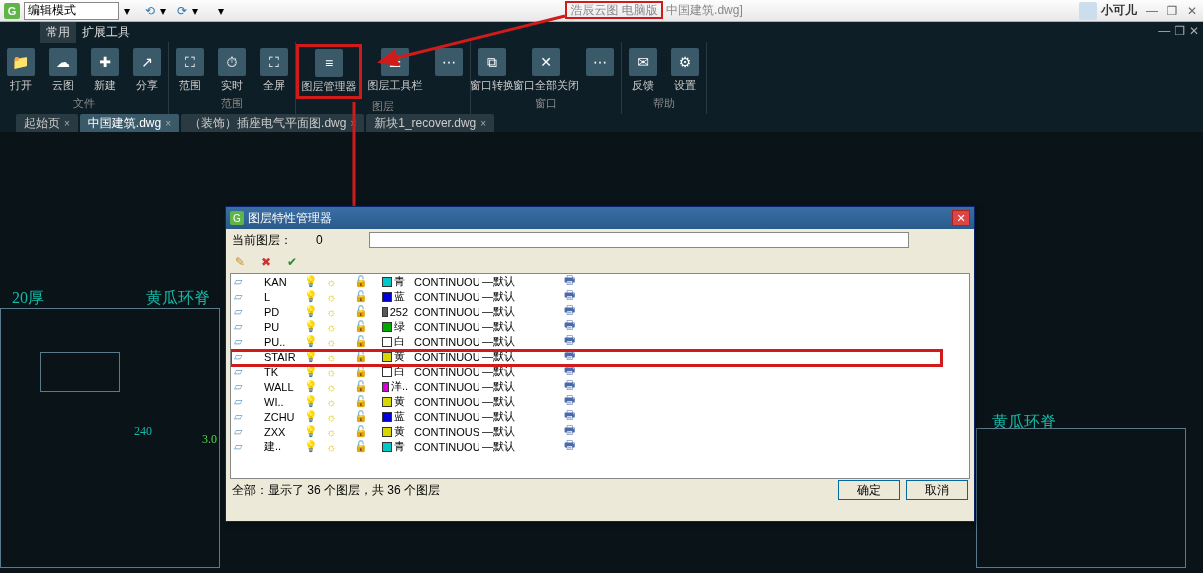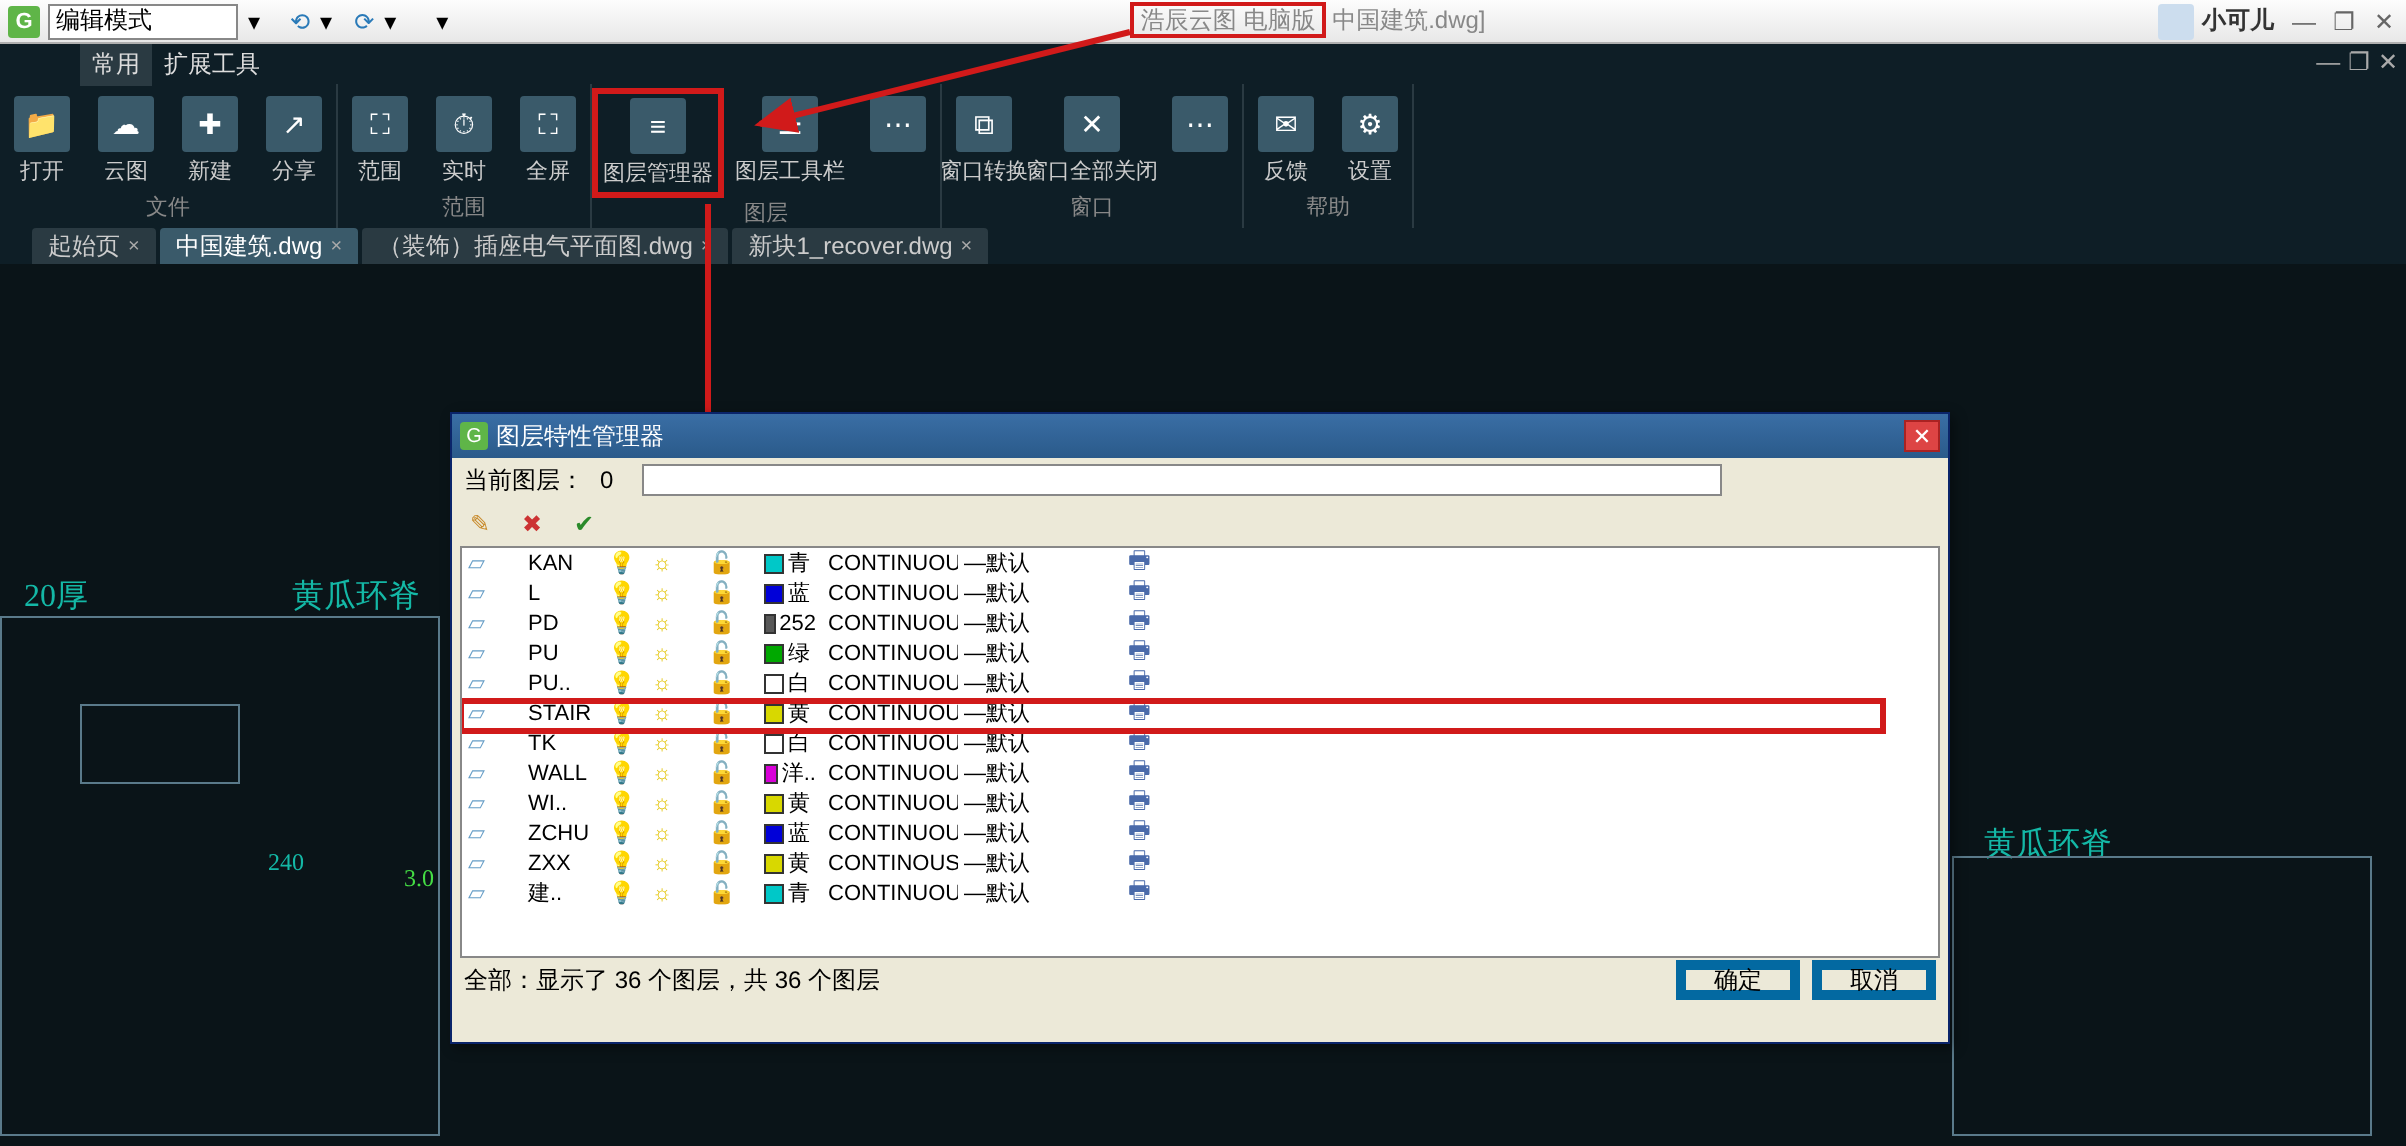--- a/index.html
+++ b/index.html
@@ -32,21 +32,21 @@
 .tab-close{color:#aaa;font-size:10px}
 .canvas{position:absolute;left:0;top:132px;right:0;bottom:0;background:#0a1418}
 .drawing-text{position:absolute;color:#14b8a6;font-size:16px;font-family:SimSun}
 .cursor-cross{position:absolute;left:385px;top:155px}
 .cursor-cross::before{content:"";position:absolute;width:40px;height:1px;background:#888;left:-20px;top:0}
 .cursor-cross::after{content:"";position:absolute;width:1px;height:40px;background:#888;left:0;top:-20px}
 .dialog{position:absolute;left:225px;top:206px;width:750px;height:316px;background:#ece9d8;border:1px solid #0a246a;box-shadow:2px 2px 6px rgba(0,0,0,.4)}
 .dlg-title{height:22px;background:linear-gradient(#3a6ea5,#2a5a8a);color:#fff;display:flex;align-items:center;padding:0 4px;gap:4px}
 .dlg-title-icon{width:14px;height:14px;background:#5fb548;border-radius:2px;display:flex;align-items:center;justify-content:center;font-size:10px}
 .dlg-close{margin-left:auto;width:18px;height:16px;background:#d44;color:#fff;display:flex;align-items:center;justify-content:center;border:1px solid #a22;font-size:11px}
-.dlg-toolbar{height:22px;display:flex;align-items:center;padding:0 6px;gap:4px}
+.dlg-toolbar{height:22px;display:flex;align-items:center;padding:0 6px;gap:20px}
 .dlg-label{margin-right:4px}
 .dlg-input{flex:0 0 540px;height:16px;border:1px solid #888;background:#fff}
 .dlg-toolbtns{height:22px;display:flex;align-items:center;padding:0 6px;gap:10px}
 .tbtn{width:16px;height:16px;display:flex;align-items:center;justify-content:center}
 .grid-wrap{position:relative;margin:0 4px;border:1px solid #888;background:#fff;height:206px;overflow:hidden}
 .grid-head{display:flex;background:#ece9d8;border-bottom:1px solid #aaa;height:18px;position:sticky;top:0}
 .gh{border-right:1px solid #ccc;padding:1px 3px;overflow:hidden;white-space:nowrap}
 .grid-body{overflow-y:auto;height:188px}
 .grow{display:flex;height:15px;align-items:center}
 .gc{padding:0 3px;overflow:hidden;white-space:nowrap;font-size:11px;display:flex;align-items:center;gap:2px}
@@ -57,21 +57,21 @@
 .c-lock{width:28px}
 .c-color{width:32px}
 .c-ltype{width:68px}
 .c-lwt{width:42px}
 .c-plot{width:40px}
 .c-print{flex:1;text-align:right;padding-right:30px}
 .swatch{width:10px;height:10px;border:1px solid #333;display:inline-block}
 .row-highlight{position:absolute;border:3px solid #d11a1a;pointer-events:none}
 .dlg-status{height:22px;display:flex;align-items:center;padding:0 6px;gap:6px}
 .dlg-btns{margin-left:auto;display:flex;gap:6px}
-.dlg-btn{width:62px;height:20px;border:5px solid #0369a1;background:#ece9d8;display:flex;align-items:center;justify-content:center}
+.dlg-btn{width:62px;height:20px;border:1px solid #0369a1;background:#ece9d8;display:flex;align-items:center;justify-content:center}
 .arrow-line{position:absolute;pointer-events:none}
 .lightbulb{color:#e2c200;font-size:11px}
 .sun{color:#e2c200;font-size:11px}
 .lock{color:#6a8aaa;font-size:11px}
 .printer{color:#4a6aaa;font-size:12px}
 .layer-shape{color:#6aa0c8;font-size:11px}
 .bg-lines{position:absolute;border:1px solid #5a7a8a}
 </style>
 </head>
 <body>

